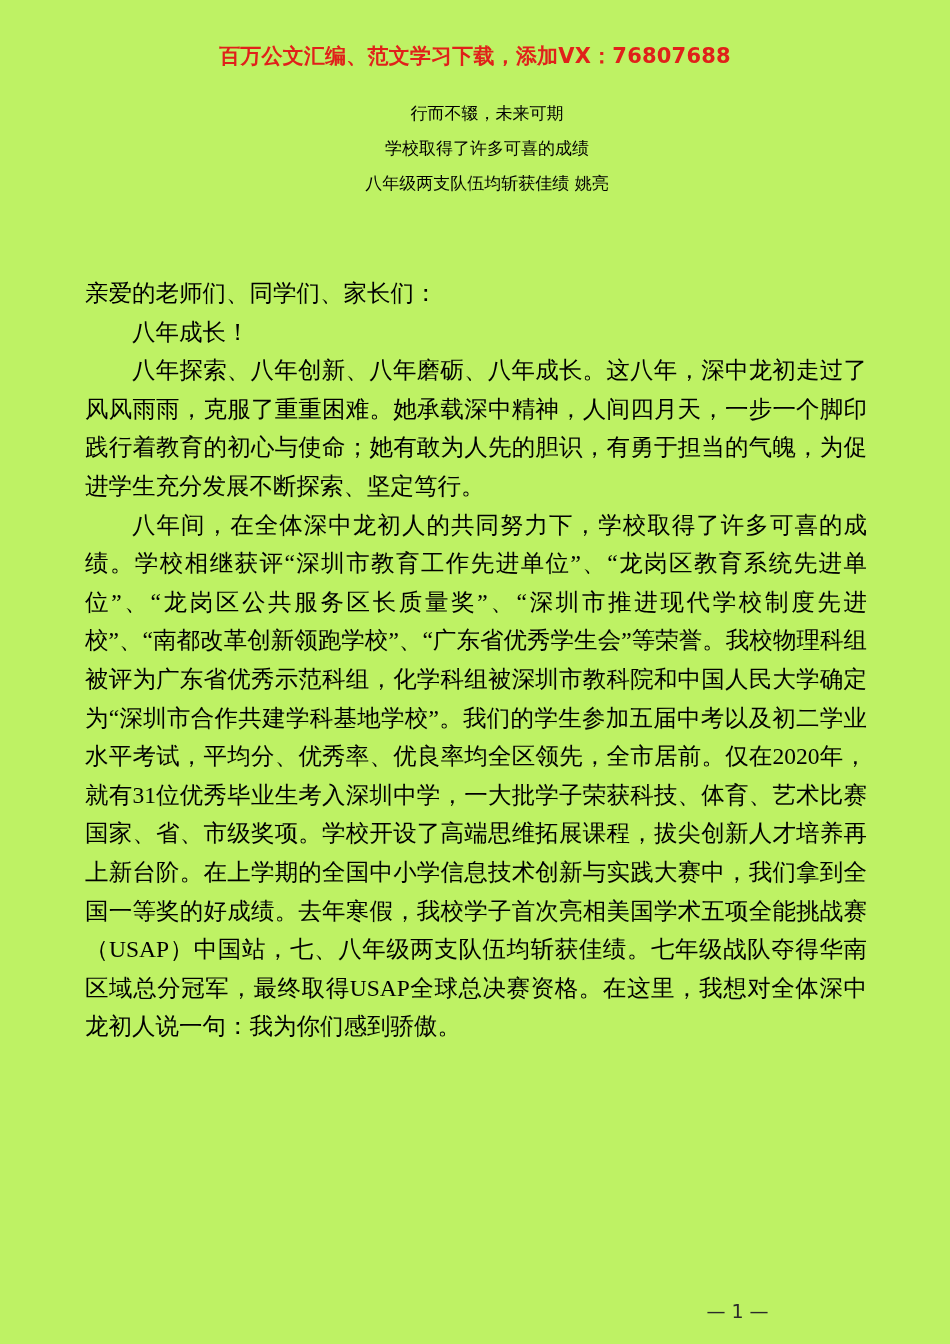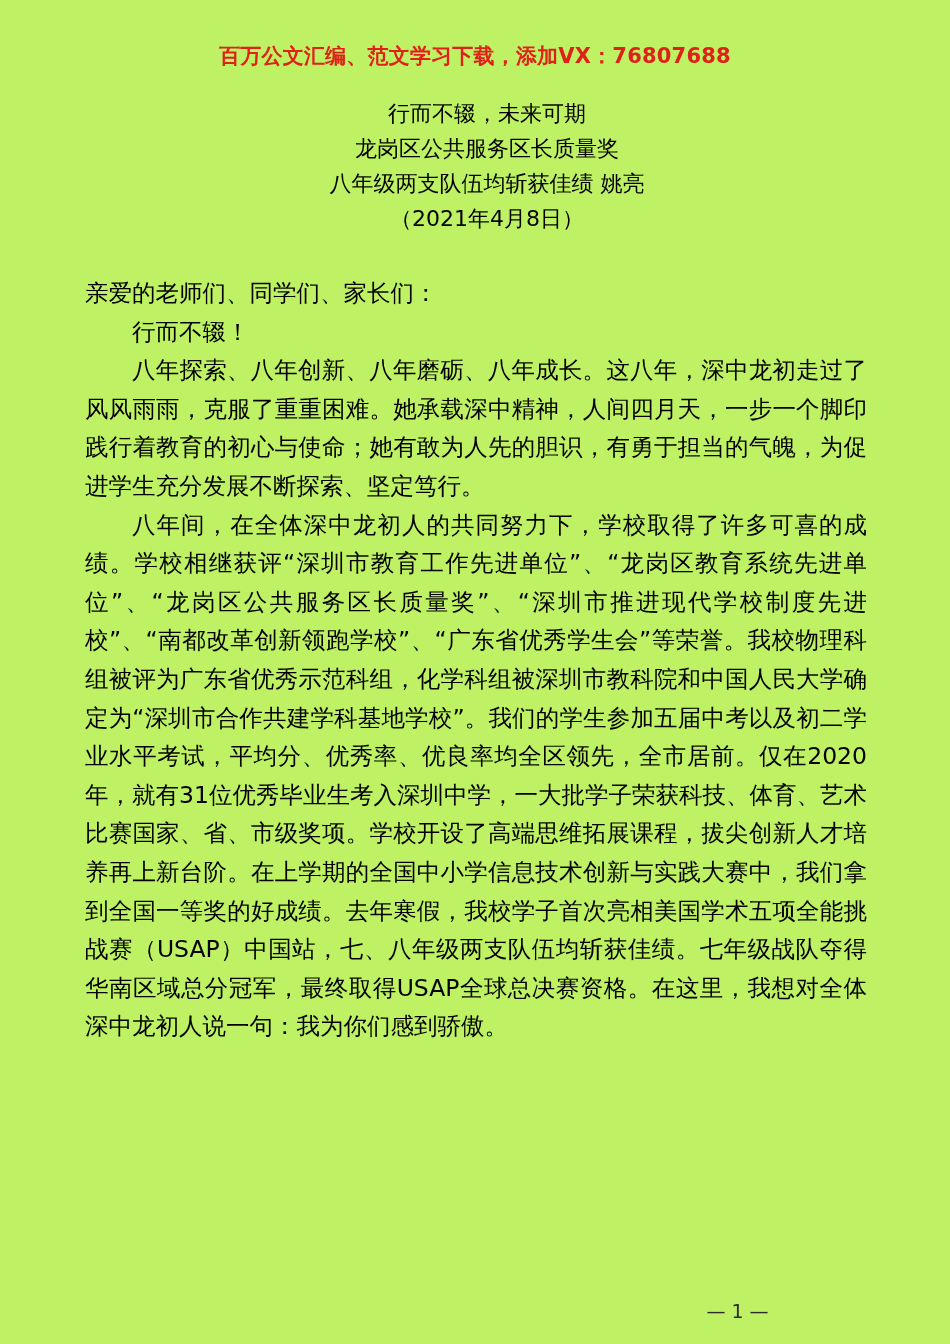--- a/index.html
+++ b/index.html
@@ -38,33 +38,34 @@
 
   
   .title-block {
     position: absolute;
     top: 96px;
     left: 0;
     width: 950px;
     text-align: center;
   }
   .title-line {
-    font-size: 22px;
+    font-size: 17px;
     line-height: 35px;
     color: #000;
     white-space: nowrap;
     padding-left: 24px;
   }
 
   
   .body-block {
     position: absolute;
     top: 274px;
     left: 85px;
     width: 782px;
+    font-family: Liberation Serif, serif;
   }
   .para {
     font-size: 23.5px;
     line-height: 38.6px;
     color: #000;
     margin: 0;
     text-align: justify;
     text-justify: inter-character;
     letter-spacing: 0px;
   }
@@ -93,28 +94,27 @@
 </style>
 </head>
 <body>
 
 <div class="page">
 
   <div class="promo-banner">百万公文汇编、范文学习下载，添加VX：76807688</div>
 
   <div class="title-block">
     <div class="title-line">行而不辍，未来可期</div>
-    <div class="title-line">龙岗区公共服务区长质量奖</div>
+    <div class="title-line">学校取得了许多可喜的成绩</div>
     <div class="title-line">八年级两支队伍均斩获佳绩  姚亮</div>
-    <div class="title-line">（2021年4月8日）</div>
   </div>
 
   <div class="body-block">
     <p class="para noindent">亲爱的老师们、同学们、家长们：</p>
-    <p class="para indent">行而不辍！</p>
+    <p class="para indent">八年成长！</p>
     <p class="para indent">八年探索、八年创新、八年磨砺、八年成长。这八年，深中龙初走过了风风雨雨，克服了重重困难。她承载深中精神，人间四月天，一步一个脚印践行着教育的初心与使命；她有敢为人先的胆识，有勇于担当的气魄，为促进学生充分发展不断探索、坚定笃行。</p>
     <p class="para indent">八年间，在全体深中龙初人的共同努力下，学校取得了许多可喜的成绩。学校相继获评“深圳市教育工作先进单位”、“龙岗区教育系统先进单位”、“龙岗区公共服务区长质量奖”、“深圳市推进现代学校制度先进校”、“南都改革创新领跑学校”、“广东省优秀学生会”等荣誉。我校物理科组被评为广东省优秀示范科组，化学科组被深圳市教科院和中国人民大学确定为“深圳市合作共建学科基地学校”。我们的学生参加五届中考以及初二学业水平考试，平均分、优秀率、优良率均全区领先，全市居前。仅在2020年，就有31位优秀毕业生考入深圳中学，一大批学子荣获科技、体育、艺术比赛国家、省、市级奖项。学校开设了高端思维拓展课程，拔尖创新人才培养再上新台阶。在上学期的全国中小学信息技术创新与实践大赛中，我们拿到全国一等奖的好成绩。去年寒假，我校学子首次亮相美国学术五项全能挑战赛（USAP）中国站，七、八年级两支队伍均斩获佳绩。七年级战队夺得华南区域总分冠军，最终取得USAP全球总决赛资格。在这里，我想对全体深中龙初人说一句：我为你们感到骄傲。</p>
   </div>
 
   <div class="page-footer">
     <span class="pf-inner">— 1 —</span>
   </div>
 
 </div>
 

